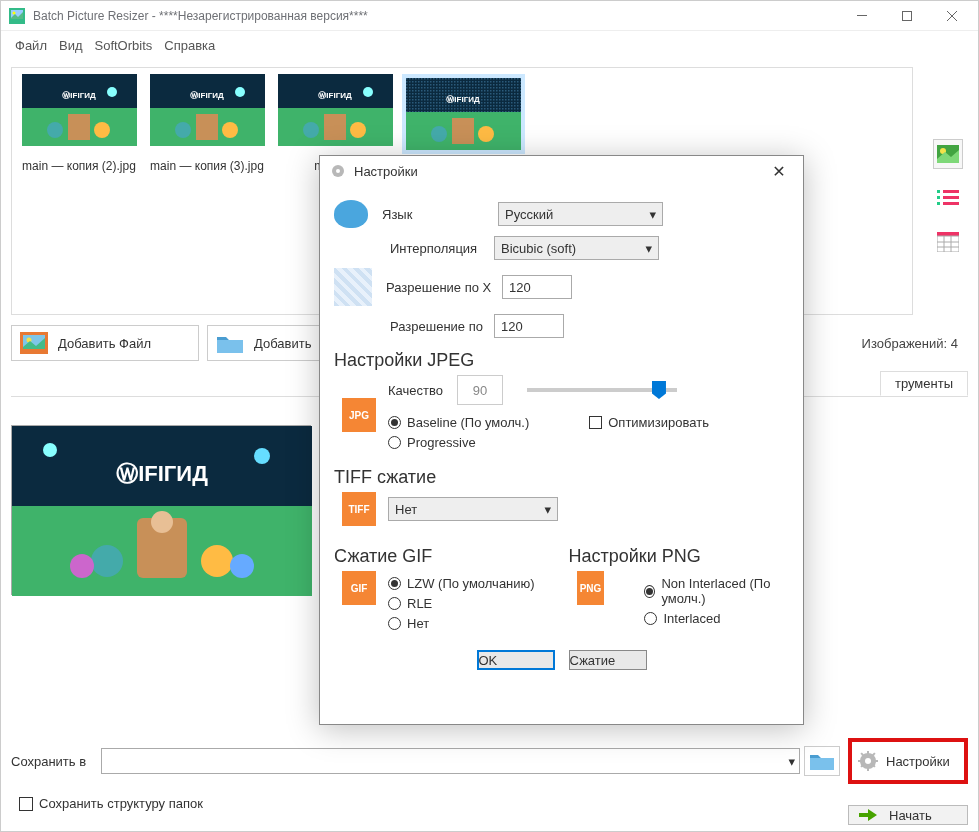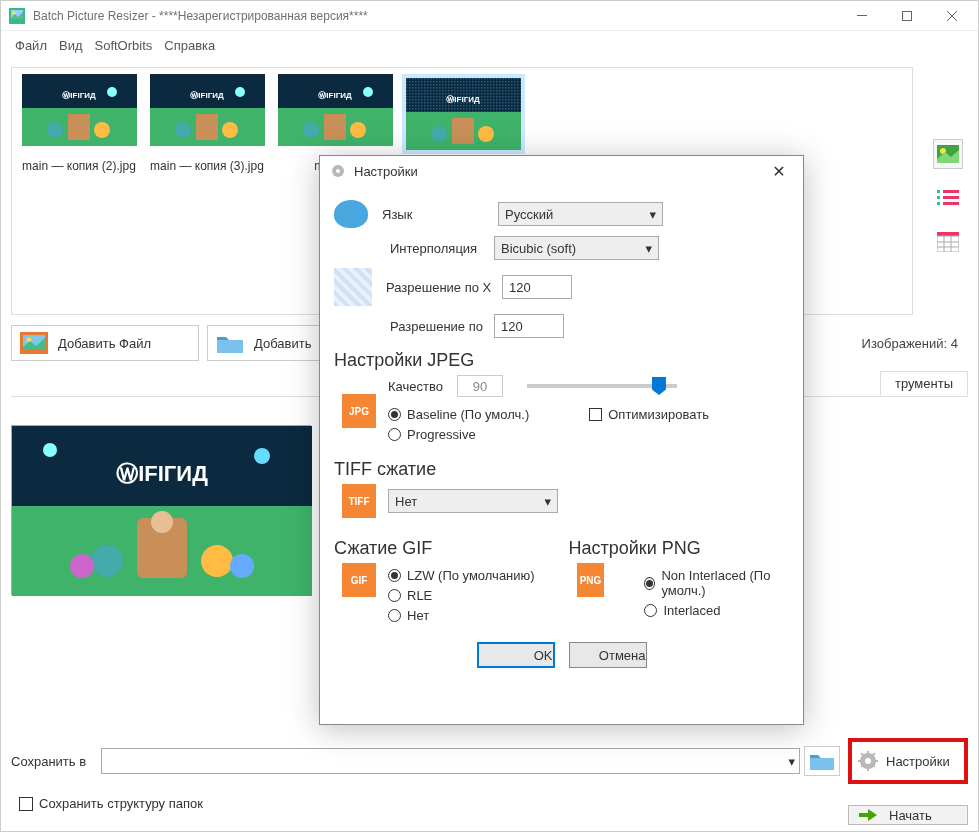--- a/index.html
+++ b/index.html
@@ -48,31 +48,31 @@
   .dlg-body { padding: 6px 14px 10px 14px; }
   .row { display:flex; align-items:center; margin: 8px 0; }
   .row .lbl { width:160px; padding-left:56px; }
   .fld-sel { width:165px; height:24px; border:1px solid #aaa; background:#eee; display:flex; align-items:center; padding:0 6px;}
   .fld-sel .dd{margin-left:auto;}
   .fld-inp { width:70px; height:24px; border:1px solid #aaa; padding:0 6px; display:flex; align-items:center; background:#fff;}
   .section-lbl { font-size:18px; margin-top:12px; margin-bottom:4px; }
   .sec-row { display:flex; align-items:center; margin-left:8px; }
   .sec-row .orange { width:34px; height:34px; background:#F58634; color:#fff; font-size:10px; font-weight:bold; display:flex; align-items:center; justify-content:center; margin-right:12px;}
   .jpeg-q { display:flex; align-items:center; }
-  .q-num { width:46px; height:22px; border:1px solid #ccc; color:#888; display:flex; align-items:center; justify-content:center; margin:0 14px;}
+  .q-num { width:46px; height:30px; border:1px solid #ccc; color:#888; display:flex; align-items:center; justify-content:center; margin:0 14px;}
   .slider { width:150px; height:4px; background:#ccc; position:relative; margin-left:10px;}
   .slider .knob { width:14px; height:18px; background:#0078D7; position:absolute; top:-7px; left:125px; clip-path: polygon(0 0,100% 0,100% 70%,50% 100%,0 70%);}
   .radio-row { display:flex; align-items:center; margin:5px 0;}
   .radio { width:13px; height:13px; border:1px solid #333; border-radius:50%; margin-right:6px; display:flex; align-items:center; justify-content:center;}
   .radio.on::after{content:"";width:7px;height:7px;background:#333;border-radius:50%;}
   .chkbox { width:13px; height:13px; border:1px solid #333; margin-right:6px;}
   .cols { display:flex; gap:14px; margin-top:8px;}
   .col { flex:1; }
   .dlg-btns { display:flex; justify-content:center; gap:14px; margin-top:14px;}
-  .dlg-btn { width:78px; height:26px; border:1px solid #888; background:#e8e8e8; display:flex; align-items:center; justify-content:flex-end;}
+  .dlg-btn { width:78px; height:20px; border:1px solid #888; background:#e8e8e8; display:flex; align-items:center; justify-content:flex-start;}
   .dlg-btn.primary { border:2px solid #0078D7; background:#e8e8e8;}
   .smiley { width:34px;height:28px; background:#4AA6DE; border-radius:50% 50% 45% 45%; position:relative; display:inline-block; margin-right:14px; vertical-align:middle;}
   .smiley-row{display:flex;align-items:center;}
   .hatch { width:38px; height:38px; background: repeating-linear-gradient(45deg,#cfe1f3 0 4px,#e8f1fb 4px 8px); display:inline-block; margin-right:14px; vertical-align:middle;}
   svg{display:block;}
 </style>
 </head>
 <body>
 
 <div class="window">
@@ -422,19 +422,19 @@
             </div>
           </div>
         </div>
       </div>
 
       <div class="dlg-btns">
         <div class="dlg-btn primary">
             <span>OK</span>
           </div>
         <div class="dlg-btn">
-            <span>Отмена</span>
+            <span>Сжатие</span>
           </div>
       </div>
     </div>
   </div>
 
 </div>
 
 </body></html>

